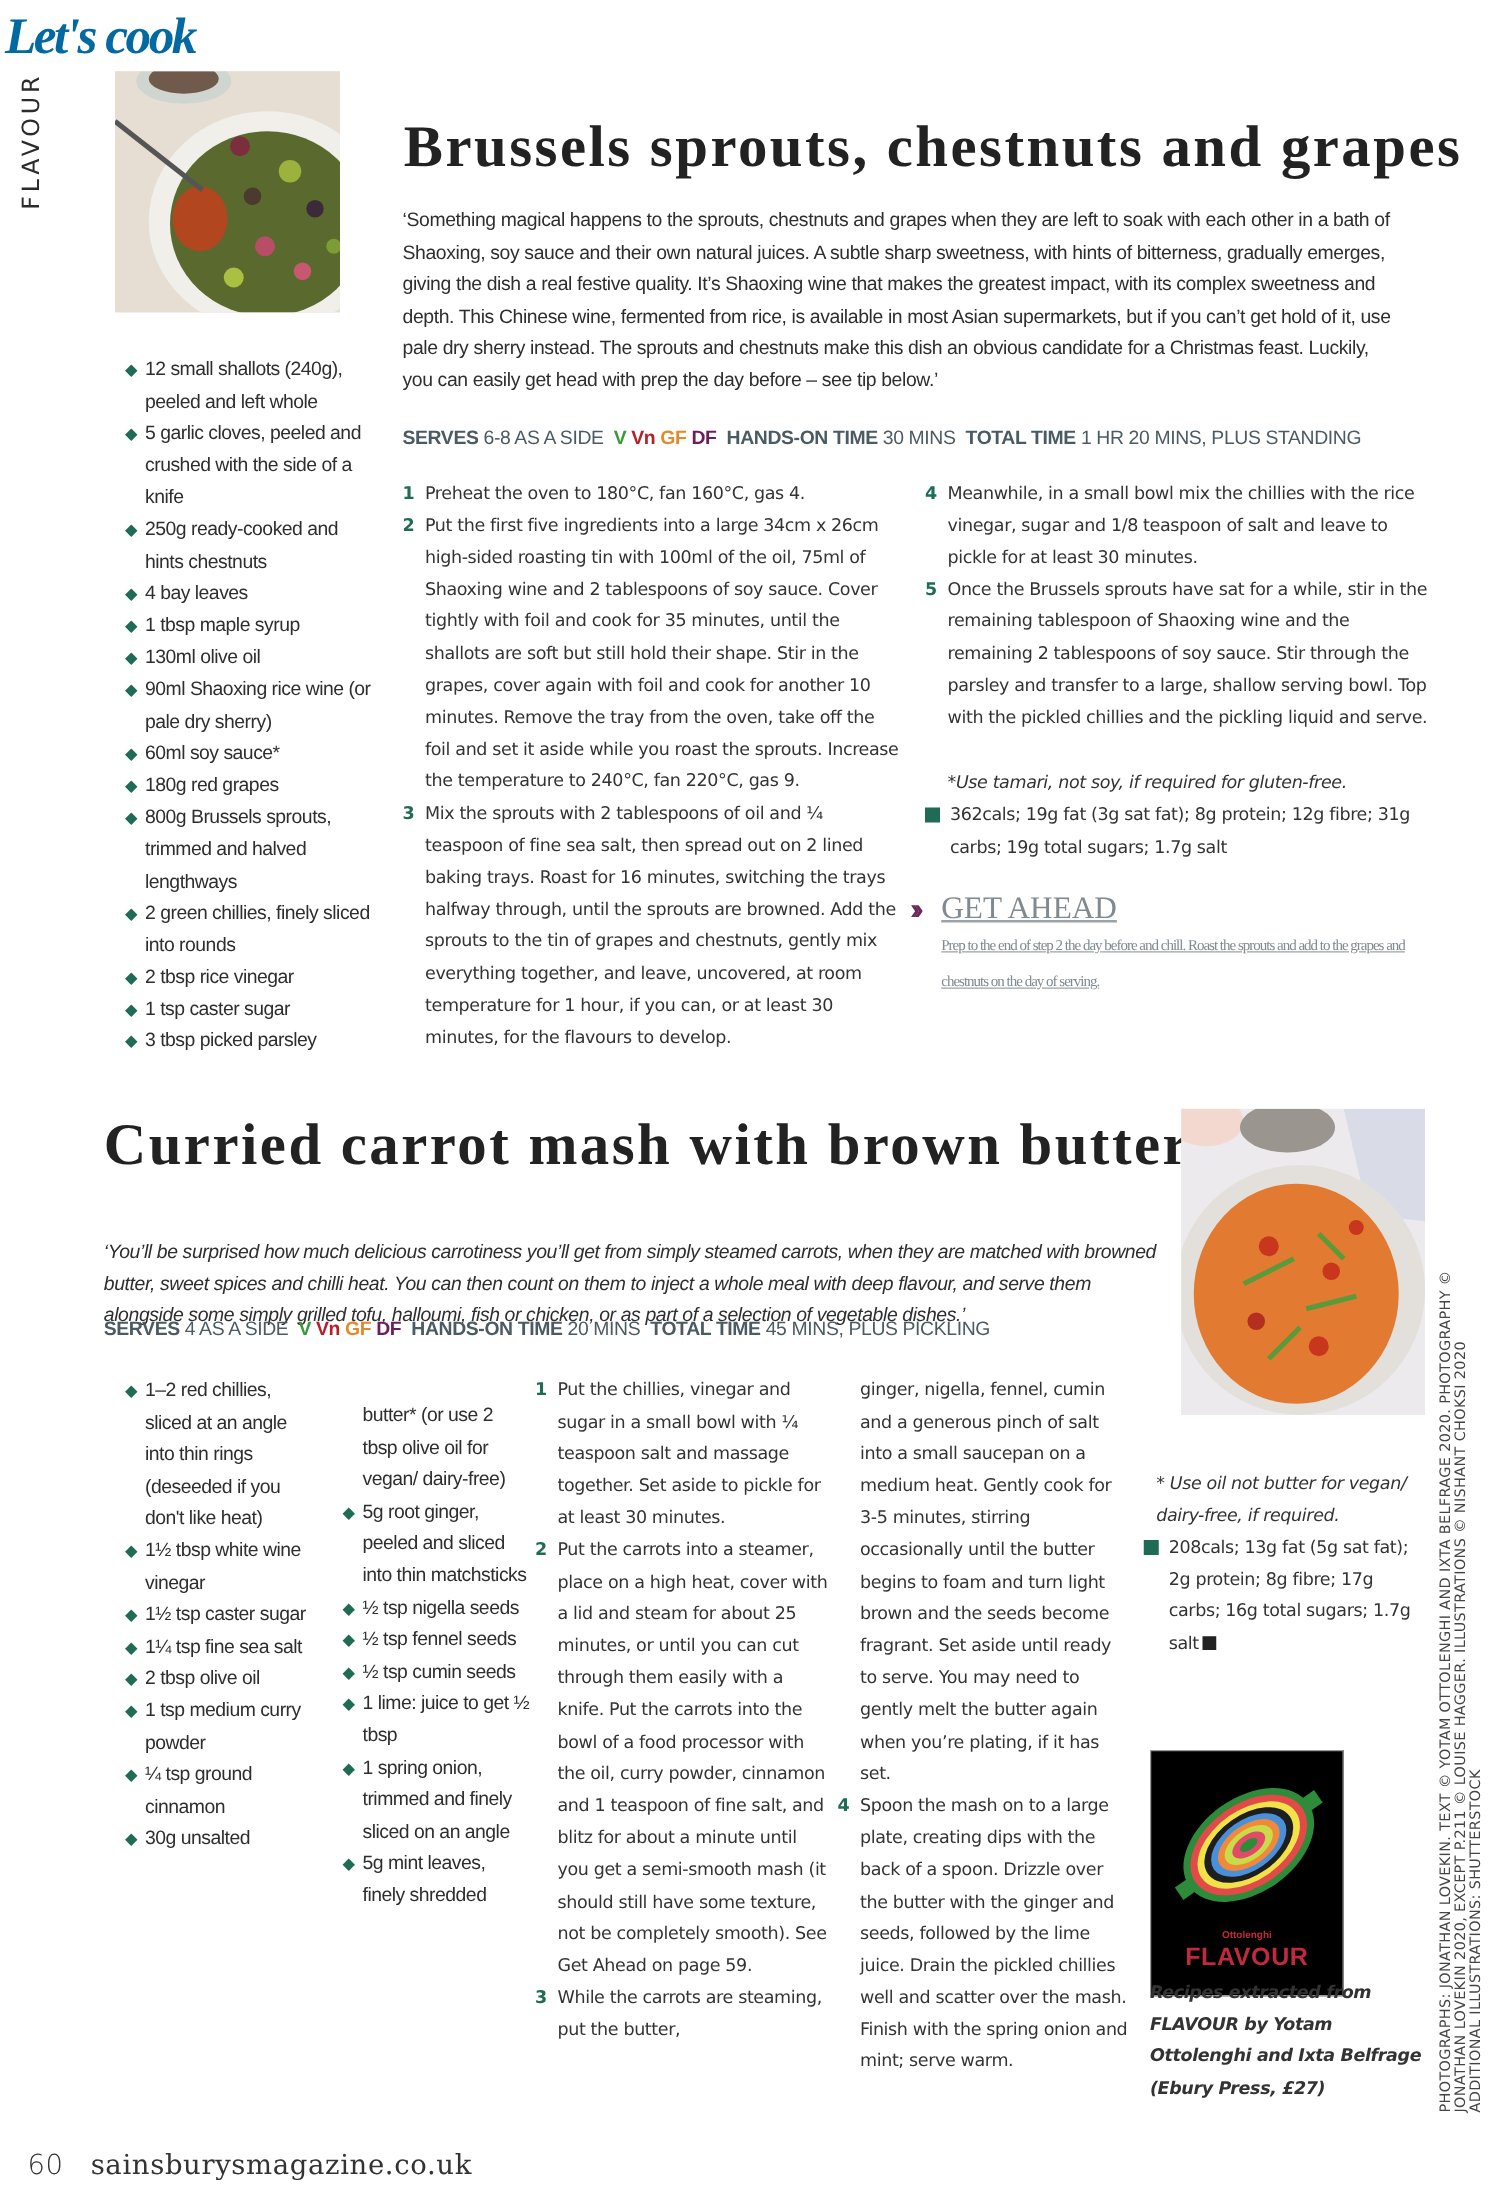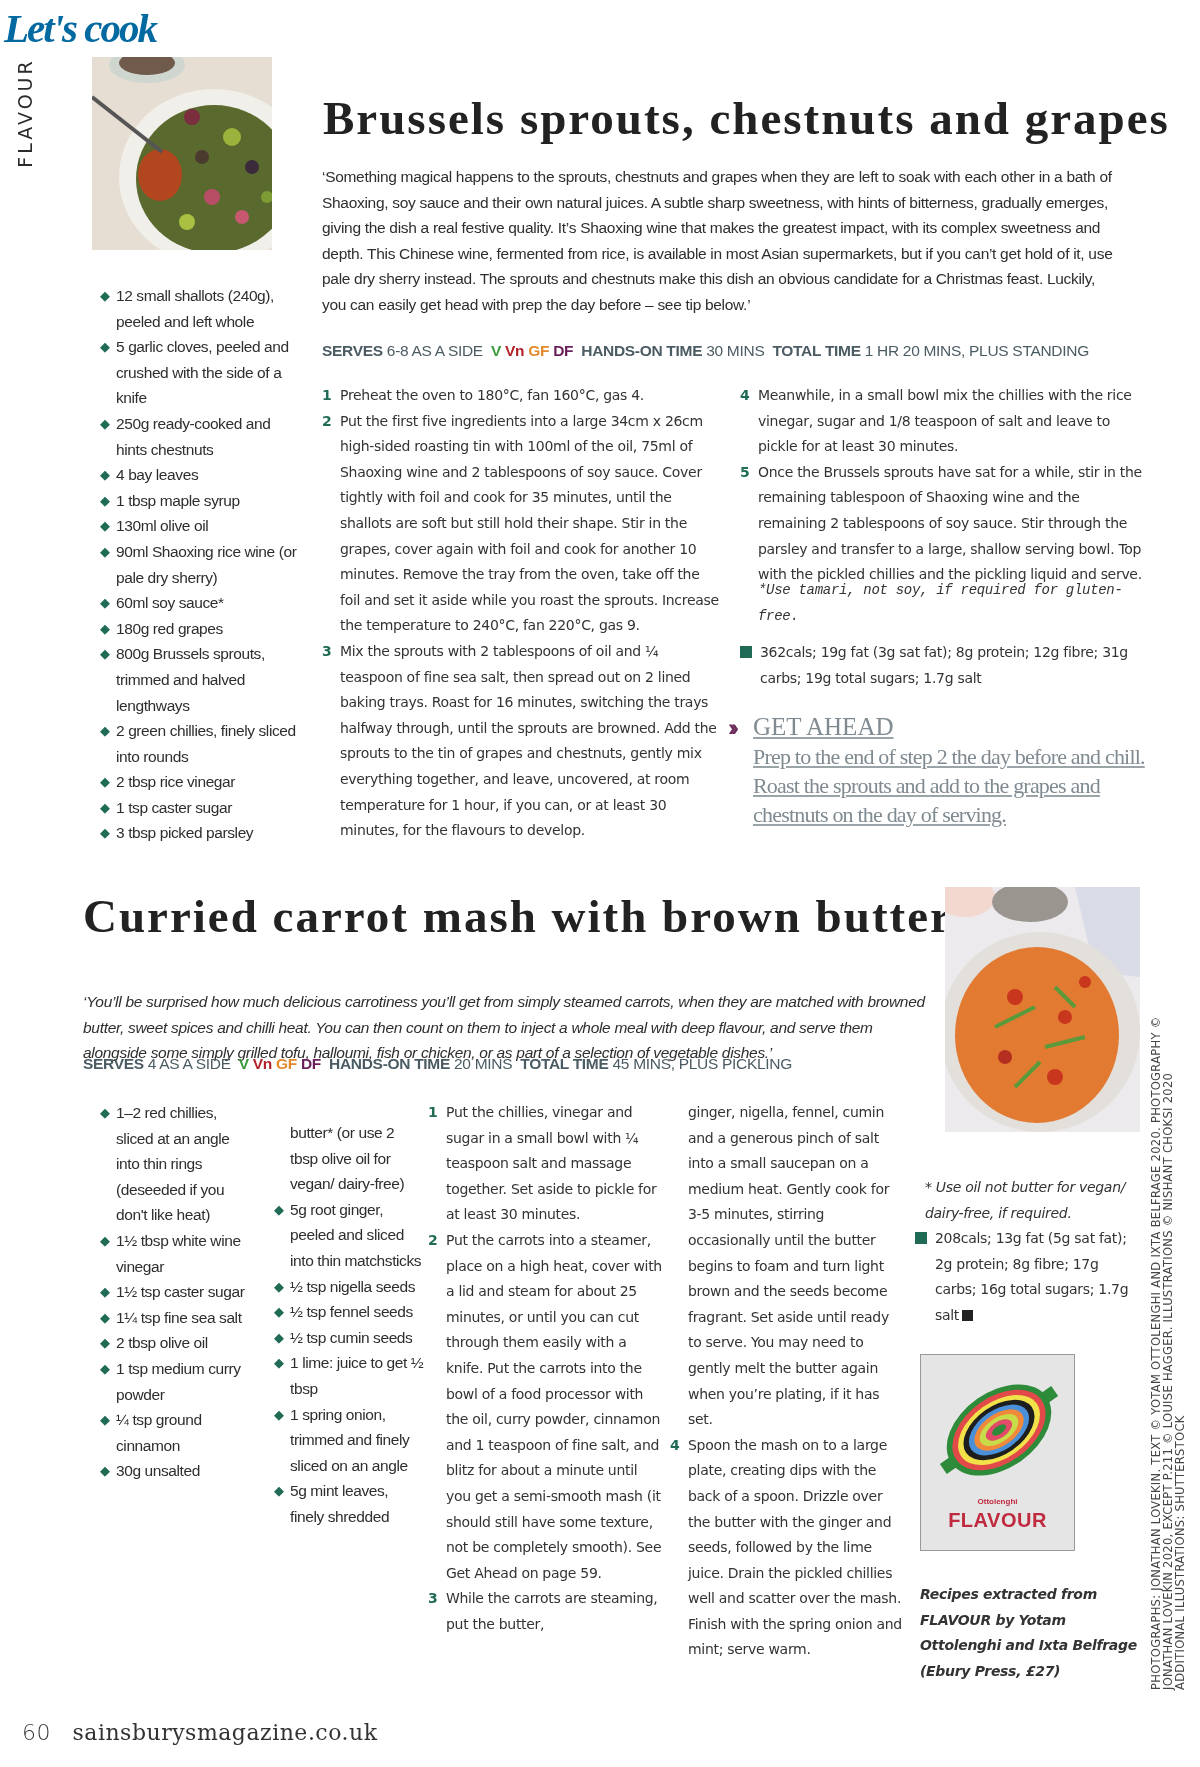--- a/index.html
+++ b/index.html
@@ -47,23 +47,23 @@
   .steps li.cont { padding-left: 18px; }
 
   .note { position: absolute; font-family: "DejaVu Sans", sans-serif; font-style: italic; font-size: 14px; line-height: 25.6px; color: #333; letter-spacing: -0.3px; }
   .nutri { position: absolute; font-family: "DejaVu Sans", sans-serif; font-size: 14px; line-height: 25.6px; color: #333; letter-spacing: -0.3px; padding-left: 20px; }
   .nutri .sq { position: absolute; left: 0; top: 6px; width: 12px; height: 12px; background: #1f6b56; }
   .nutri .endsq { display: inline-block; width: 11px; height: 11px; background: #222; vertical-align: -1px; margin-left: 3px; }
 
   .getahead { position: absolute; left: 728px; top: 712px; width: 420px; font-family: "Liberation Serif", serif; color: #7f8a91; }
   .getahead .chev { position: absolute; left: 0; top: 2px; color: #6b2a5c; font-family: "Liberation Sans", sans-serif; font-weight: bold; font-size: 24px; letter-spacing: -5px; }
   .getahead .head { margin-left: 25px; font-size: 25px; line-height: 30px; text-decoration: underline; text-decoration-color: #9aa3a8; }
-  .getahead .body { margin-left: 25px; font-size: 22px; line-height: 29px; text-decoration: underline; text-decoration-color: #9aa3a8; letter-spacing: -0.8px; }
-
-  .book { position: absolute; left: 920px; top: 1354px; width: 155px; height: 197px; border: 1px solid #999; background: #e5e5e5; }
+  .getahead .body { margin-left: 25px; font-size: 12px; line-height: 29px; text-decoration: underline; text-decoration-color: #9aa3a8; letter-spacing: -0.8px; }
+
+  .book { position: absolute; left: 920px; top: 1400px; width: 155px; height: 197px; border: 1px solid #999; background: #000000; }
   .book .label-small { position: absolute; left: 0; right: 0; top: 142px; text-align: center; font-size: 8px; color: #c02a3f; font-weight: bold; }
   .book .label-big { position: absolute; left: 0; right: 0; top: 154px; text-align: center; font-size: 20px; color: #c02a3f; font-weight: bold; letter-spacing: 0.5px; }
   .caption { position: absolute; left: 920px; top: 1582px; width: 230px; font-family: "DejaVu Sans", sans-serif; font-style: italic; font-size: 14px; line-height: 25.5px; color: #333; letter-spacing: -0.3px; font-weight: bold; }
 
   .credits { position: absolute; left: 1150px; top: 1690px; width: 800px; transform: rotate(-90deg); transform-origin: 0 0; font-family: "DejaVu Sans", sans-serif; font-size: 11.5px; line-height: 12px; color: #444; letter-spacing: 0.3px; }
 
   .footer { position: absolute; left: 22px; top: 1720px; font-family: "DejaVu Serif", serif; font-size: 22px; color: #333; letter-spacing: 0.5px; white-space: nowrap; }
   .footer .page { margin-right: 14px; font-family: "DejaVu Sans", sans-serif; font-weight: 300; }
 </style>
 </head>
@@ -129,21 +129,21 @@
   <li><span class="num">1</span><span>Preheat the oven to 180°C, fan 160°C, gas 4.</span></li>
   <li><span class="num">2</span><span>Put the first five ingredients into a large 34cm x 26cm high-sided roasting tin with 100ml of the oil, 75ml of Shaoxing wine and 2 tablespoons of soy sauce. Cover tightly with foil and cook for 35 minutes, until the shallots are soft but still hold their shape. Stir in the grapes, cover again with foil and cook for another 10 minutes. Remove the tray from the oven, take off the foil and set it aside while you roast the sprouts. Increase the temperature to 240°C, fan 220°C, gas 9.</span></li>
   <li><span class="num">3</span><span>Mix the sprouts with 2 tablespoons of oil and ¼ teaspoon of fine sea salt, then spread out on 2 lined baking trays. Roast for 16 minutes, switching the trays halfway through, until the sprouts are browned. Add the sprouts to the tin of grapes and chestnuts, gently mix everything together, and leave, uncovered, at room temperature for 1 hour, if you can, or at least 30 minutes, for the flavours to develop.</span></li>
 </ol>
 
 <ol class="steps steps1b">
   <li><span class="num">4</span><span>Meanwhile, in a small bowl mix the chillies with the rice vinegar, sugar and 1/8 teaspoon of salt and leave to pickle for at least 30 minutes.</span></li>
   <li><span class="num">5</span><span>Once the Brussels sprouts have sat for a while, stir in the remaining tablespoon of Shaoxing wine and the remaining 2 tablespoons of soy sauce. Stir through the parsley and transfer to a large, shallow serving bowl. Top with the pickled chillies and the pickling liquid and serve.</span></li>
 </ol>
 
-<div class="note" style="left:758px; top:578px; width:400px;font-family:Liberation Mono, monospace;">*Use tamari, not soy, if required for gluten-free.</div>
+<div class="note" style="left:758px; top:614px; width:400px;">*Use tamari, not soy, if required for gluten-free.</div>
 <div class="nutri" style="left:740px; top:640px; width:410px;">
   <span class="sq"></span>
   <span>362cals; 19g fat (3g sat fat); 8g protein; 12g fibre; 31g carbs; 19g total sugars; 1.7g salt</span>
 </div>
 
 <div class="getahead">
   <span class="chev">››</span>
   <div class="head">GET AHEAD</div>
   <div class="body">Prep to the end of step 2 the day before and chill. Roast the sprouts and add to the grapes and chestnuts on the day of serving.</div>
 </div>

